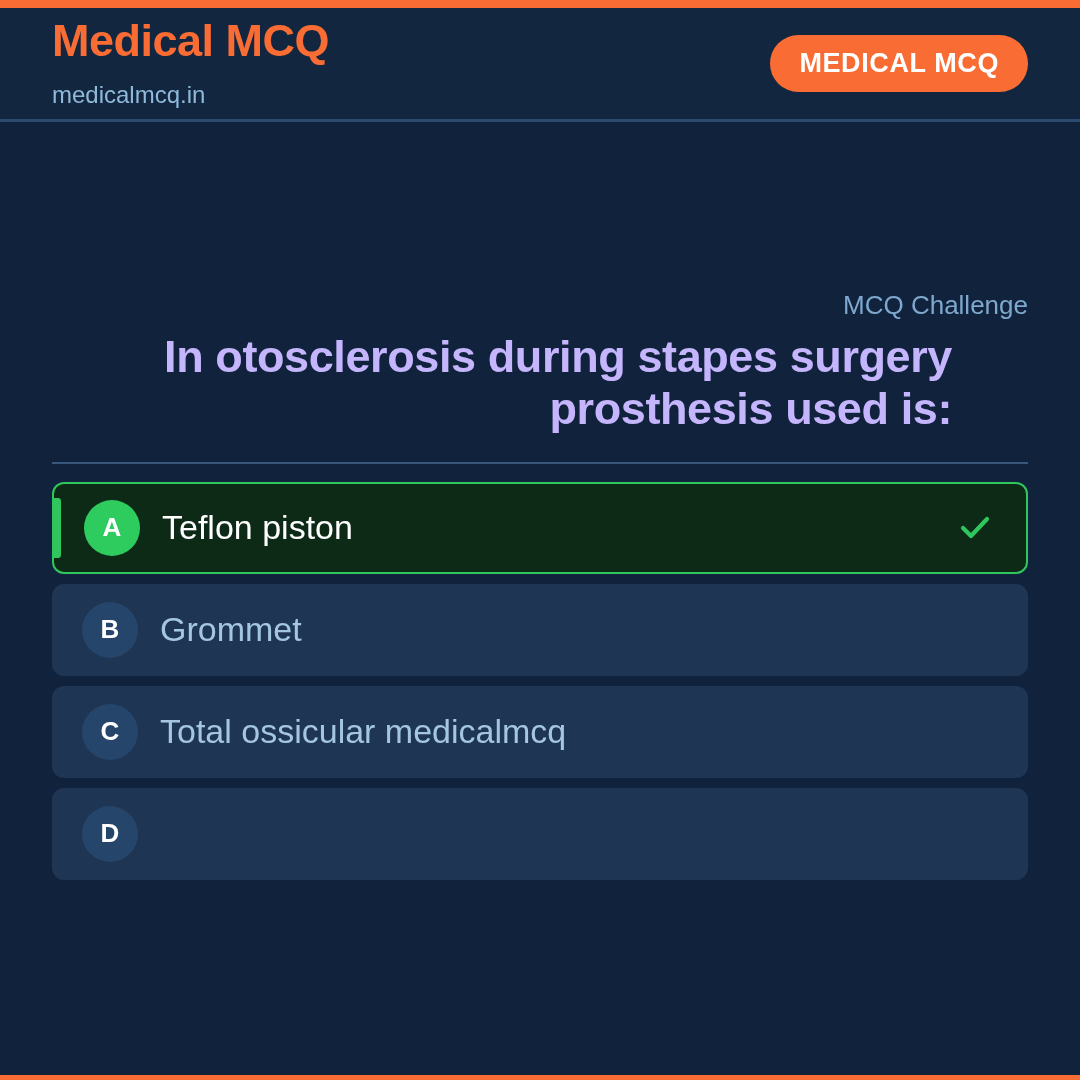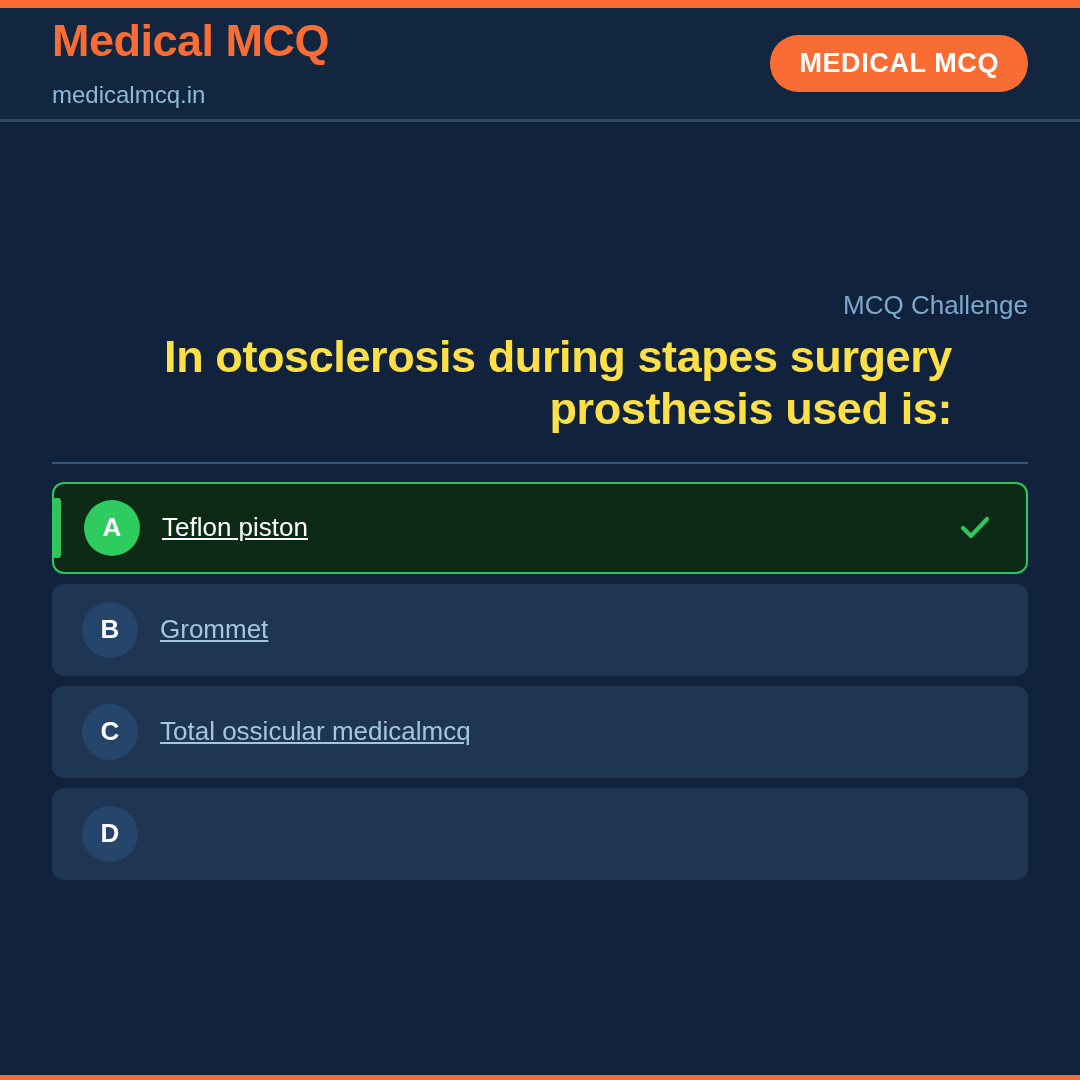--- a/index.html
+++ b/index.html
@@ -93,21 +93,21 @@
   .eyebrow {
     font-size: 26px;
     color: #7ea8cd;
     line-height: 1.2;
     margin-bottom: 10px;
   }
 
   .question-text {
     font-size: 45px;
     font-weight: bold;
-    color: #fde047;
+    color: #c4b5fd;
     line-height: 1.16;
     letter-spacing: -0.4px;
     max-width: 900px;
   }
 
   .rule {
     height: 2px;
     background: #39577a;
     margin-top: 26px;
     margin-bottom: 18px;
@@ -158,25 +158,24 @@
     justify-content: center;
     margin-right: 22px;
   }
 
   .option.correct .opt-badge {
     background: #2ecc5f;
     color: #ffffff;
   }
 
   .opt-text {
-    font-size: 26px;
+    font-size: 34px;
     color: #a5c6e0;
     line-height: 1.2;
     flex: 1 1 auto;
-    text-decoration: underline;
   }
 
   .option.correct .opt-text { color: #ffffff; }
 
   .check-icon {
     flex: 0 0 auto;
     width: 34px;
     height: 34px;
     display: flex;
     align-items: center;

